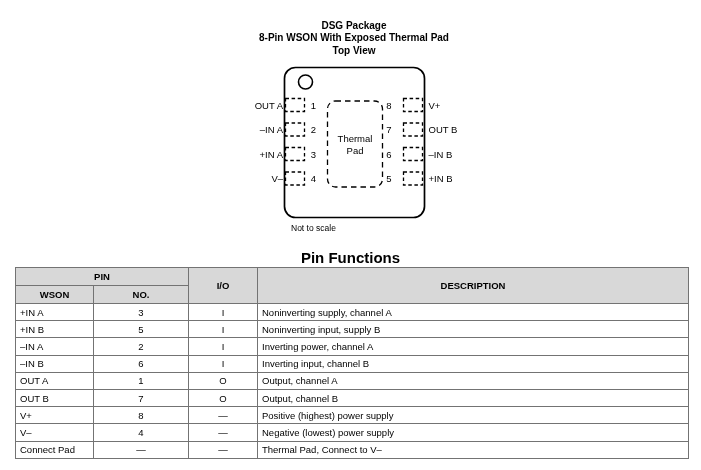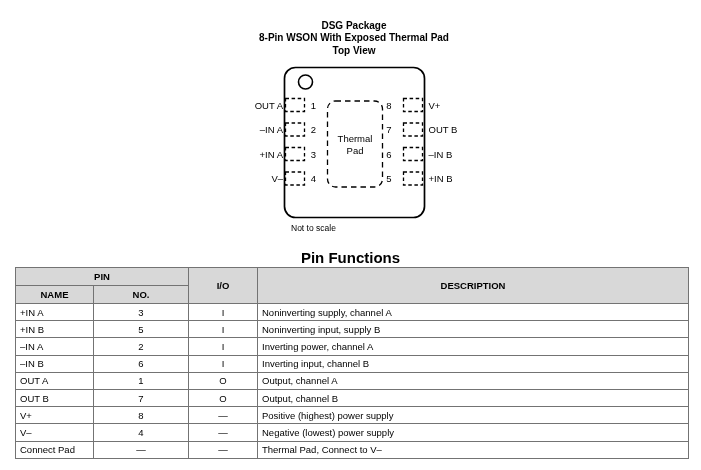--- a/index.html
+++ b/index.html
@@ -99,21 +99,21 @@
         <col style="width:69px">
         <col style="width:431px">
     </colgroup>
     <thead>
       <tr>
         <th colspan="2">PIN</th>
         <th rowspan="2">I/O</th>
         <th rowspan="2">DESCRIPTION</th>
       </tr>
       <tr>
-        <th>NAME</th>
+        <th>WSON</th>
         <th>NO.</th>
       </tr>
     </thead>
     <tbody>
       <tr>
         <td class="cell-l">+IN A</td>
         <td class="cell-c">3</td>
         <td class="cell-c">I</td>
         <td class="cell-l">Noninverting supply, channel A</td>
       </tr>

